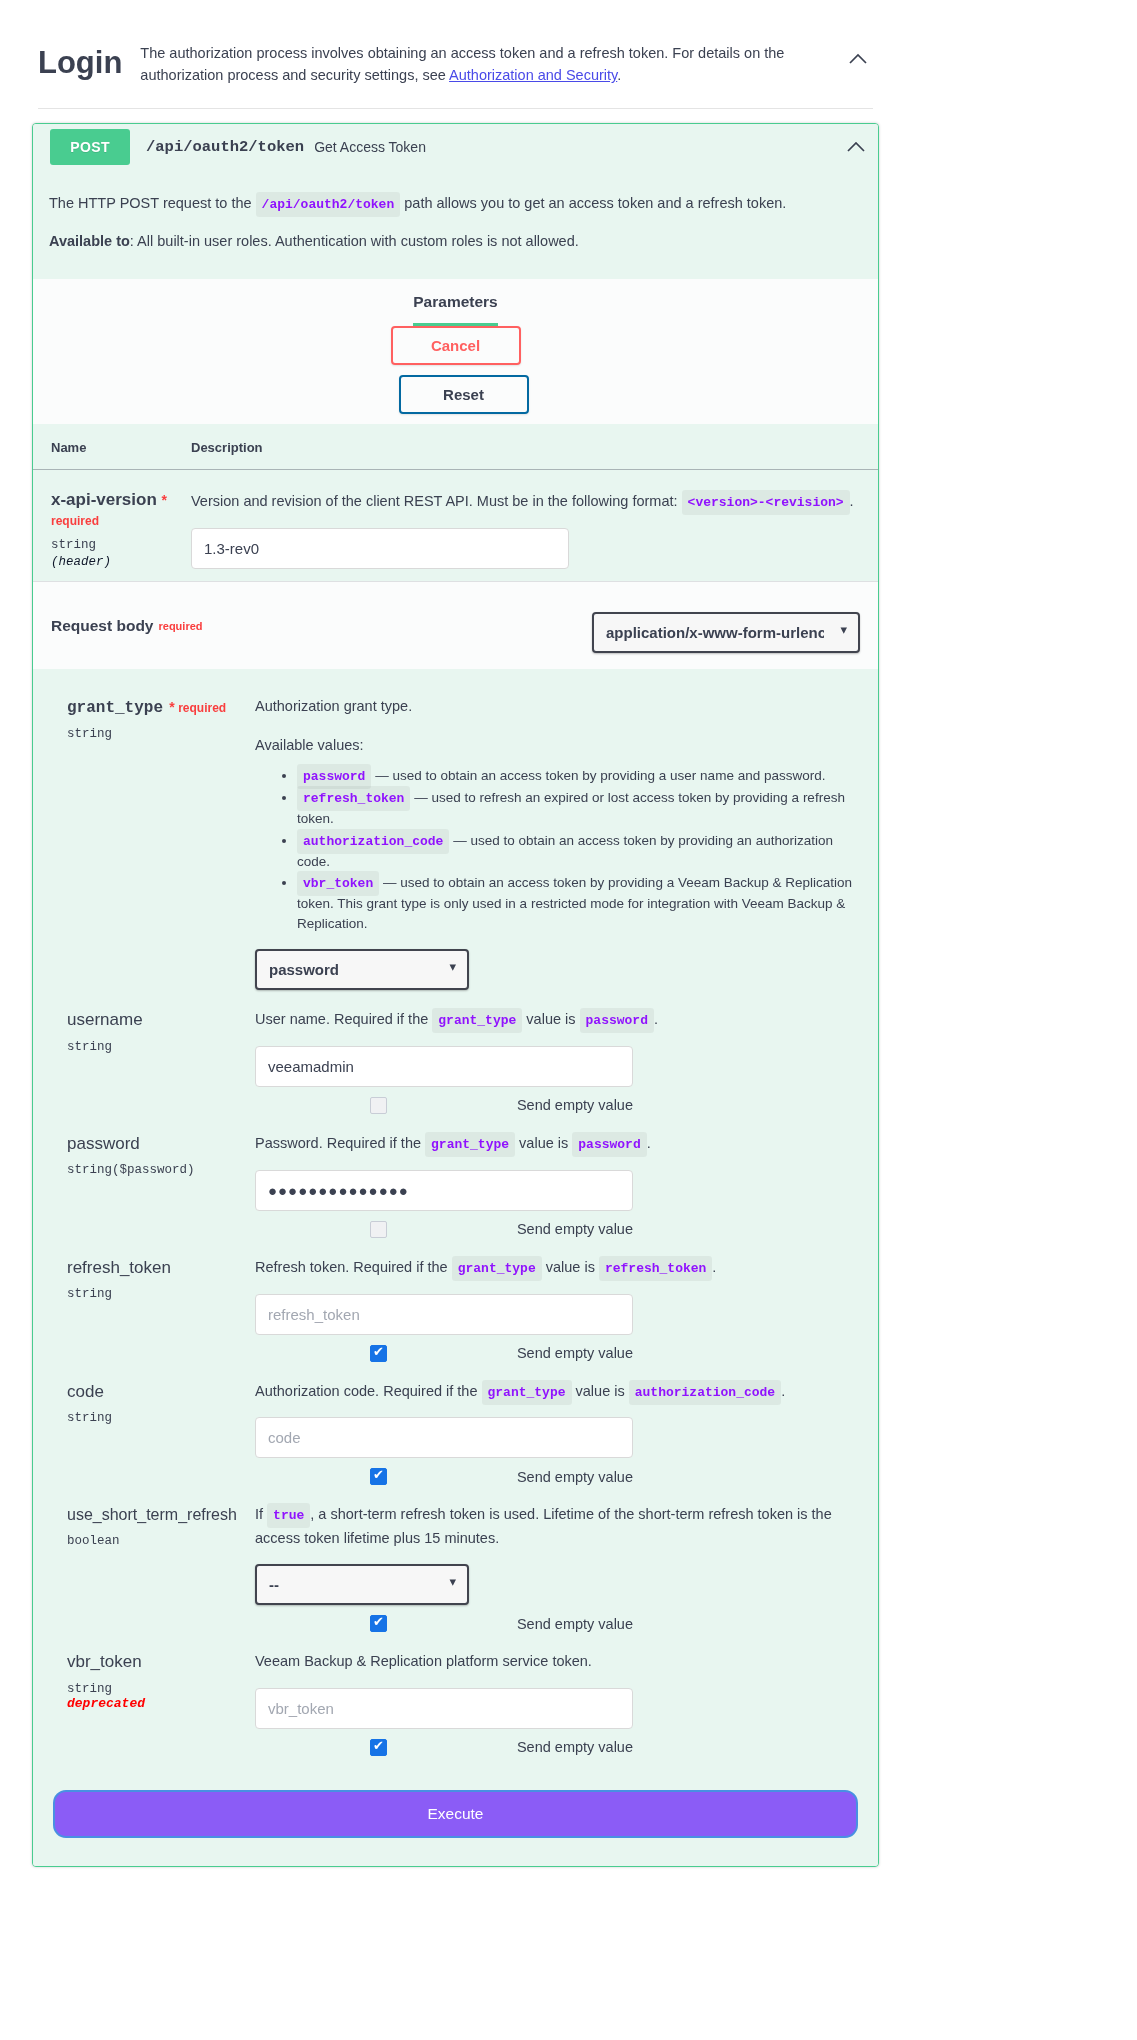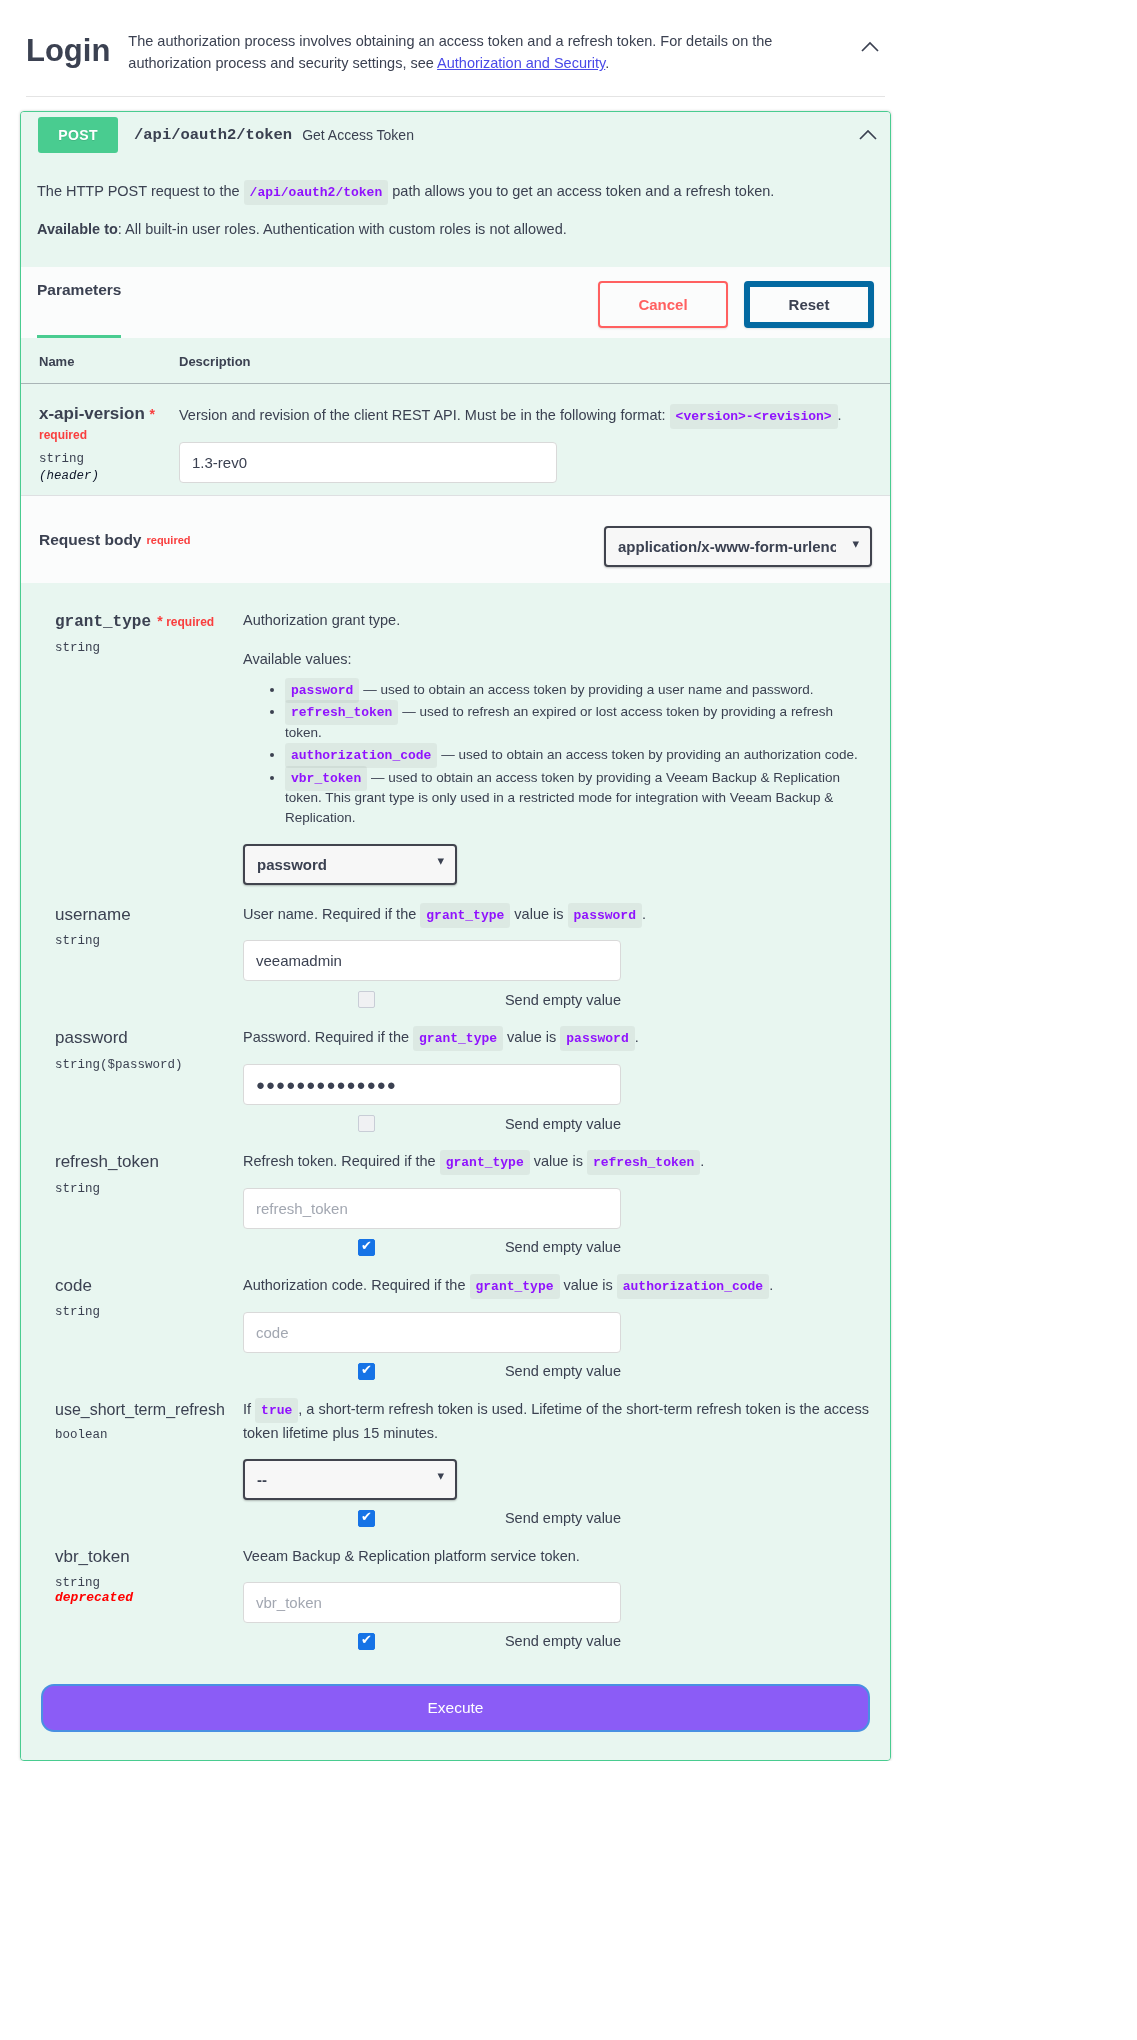--- a/index.html
+++ b/index.html
@@ -4,21 +4,21 @@
 <style>
   * { box-sizing: border-box; }
   html, body {
     margin: 0; padding: 0;
     background: #ffffff;
     font-family: "Liberation Sans", sans-serif;
     color: #3b4151;
   }
   body { width: 1137px; }
 
-  .page { width: 911px; padding: 0; }
+  .page { width: 911px; padding: 12px; }
 
   
   .tag-section { padding: 26px 26px 0 26px; }
   .tag-head {
     display: flex; align-items: flex-start;
     border-bottom: 1px solid #e4e4e4;
     padding-bottom: 22px;
   }
   .tag-title {
     font-size: 31px; font-weight: 700; color: #3b4151;
@@ -85,40 +85,41 @@
     background: rgba(0,0,0,.05);
     color: #9012fe;
     font-size: 13px; font-weight: 600;
     padding: 5px 6px; border-radius: 3px;
     white-space: nowrap;
   }
 
   
   .params-bar {
     background: #fbfcfc;
-    display: flex; 
+    display: flex; align-items: center;
     padding: 14px 16px 0 16px;
     min-height: 62px;
+    flex-direction: column;
   }
   .params-title {
     font-size: 15.5px; font-weight: 700; color: #3b4151;
     padding-bottom: 12px; border-bottom: 3px solid #49cc90;
     display: inline-block;
   }
   .params-spacer { flex: 1; }
   .btn {
     font-family: "Liberation Sans", sans-serif;
     font-size: 15px; font-weight: 700;
     padding: 9px 24px; border-radius: 4px;
     background: transparent; cursor: pointer;
     box-shadow: 0 1px 2px rgba(0,0,0,.1);
     margin-bottom: 10px;
   }
   .btn-cancel { border: 2px solid #ff6060; color: #ff6060; min-width: 130px; }
-  .btn-reset  { border: 6px solid #0369a1; color: #3b4151; min-width: 130px; margin-left: 16px; }
+  .btn-reset  { border: 2px solid #0369a1; color: #3b4151; min-width: 130px; margin-left: 16px; }
 
   
   .params-table { width: 100%; border-collapse: collapse; background: #e8f6f0; }
   .params-table th {
     text-align: left; font-size: 13px; font-weight: 700; color: #3b4151;
     padding: 16px 0 14px 0; border-bottom: 1px solid rgba(59,65,81,.2);
   }
   .th-name { width: 158px; padding-left: 18px !important; }
   .params-table td { vertical-align: top; padding: 14px 0 12px 0; }
   .td-name { width: 158px; padding-left: 18px !important; padding-top: 20px !important; }

